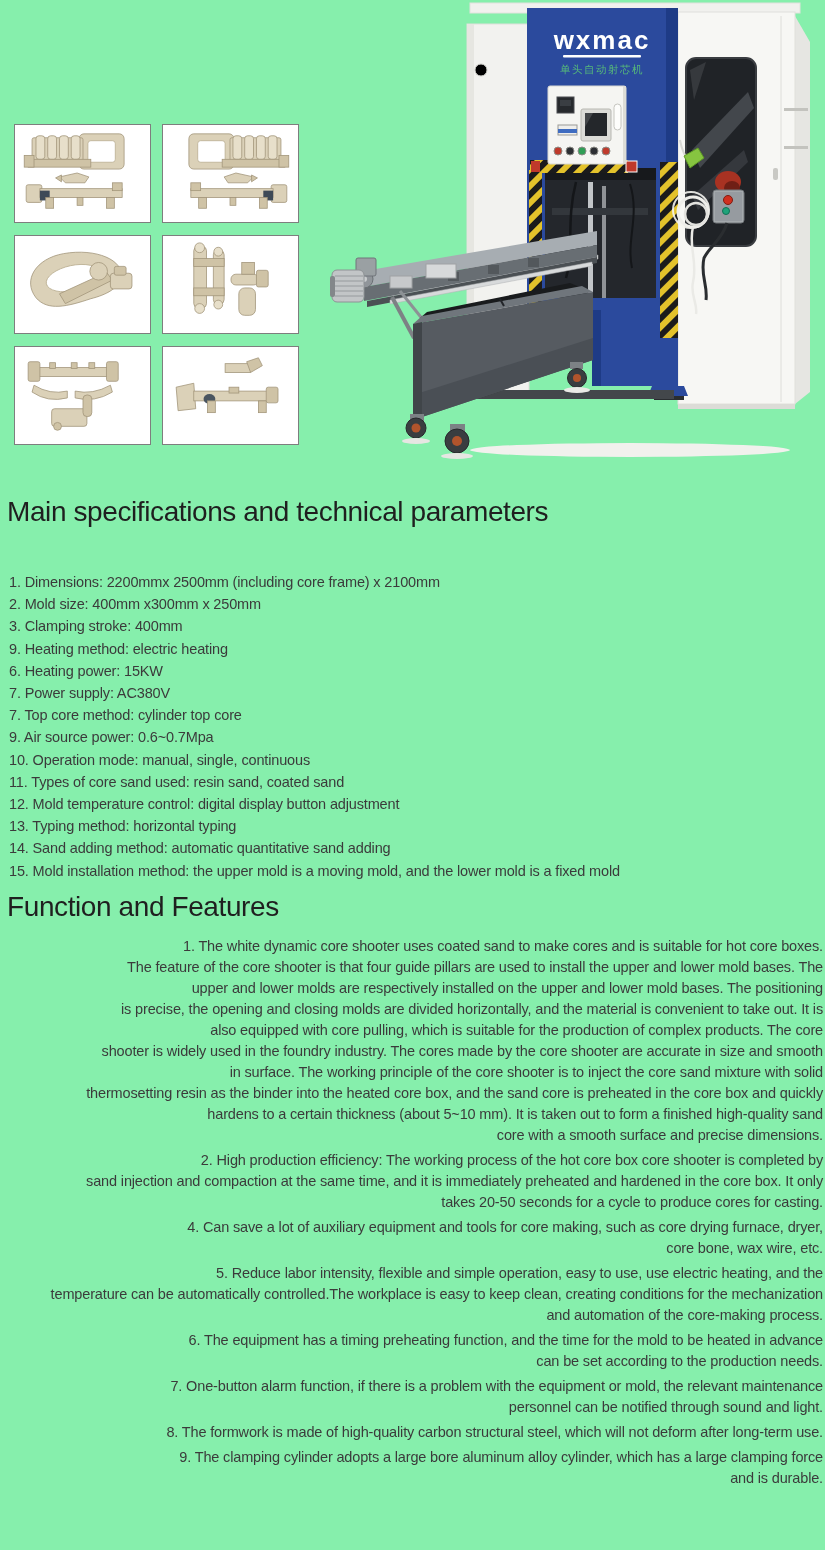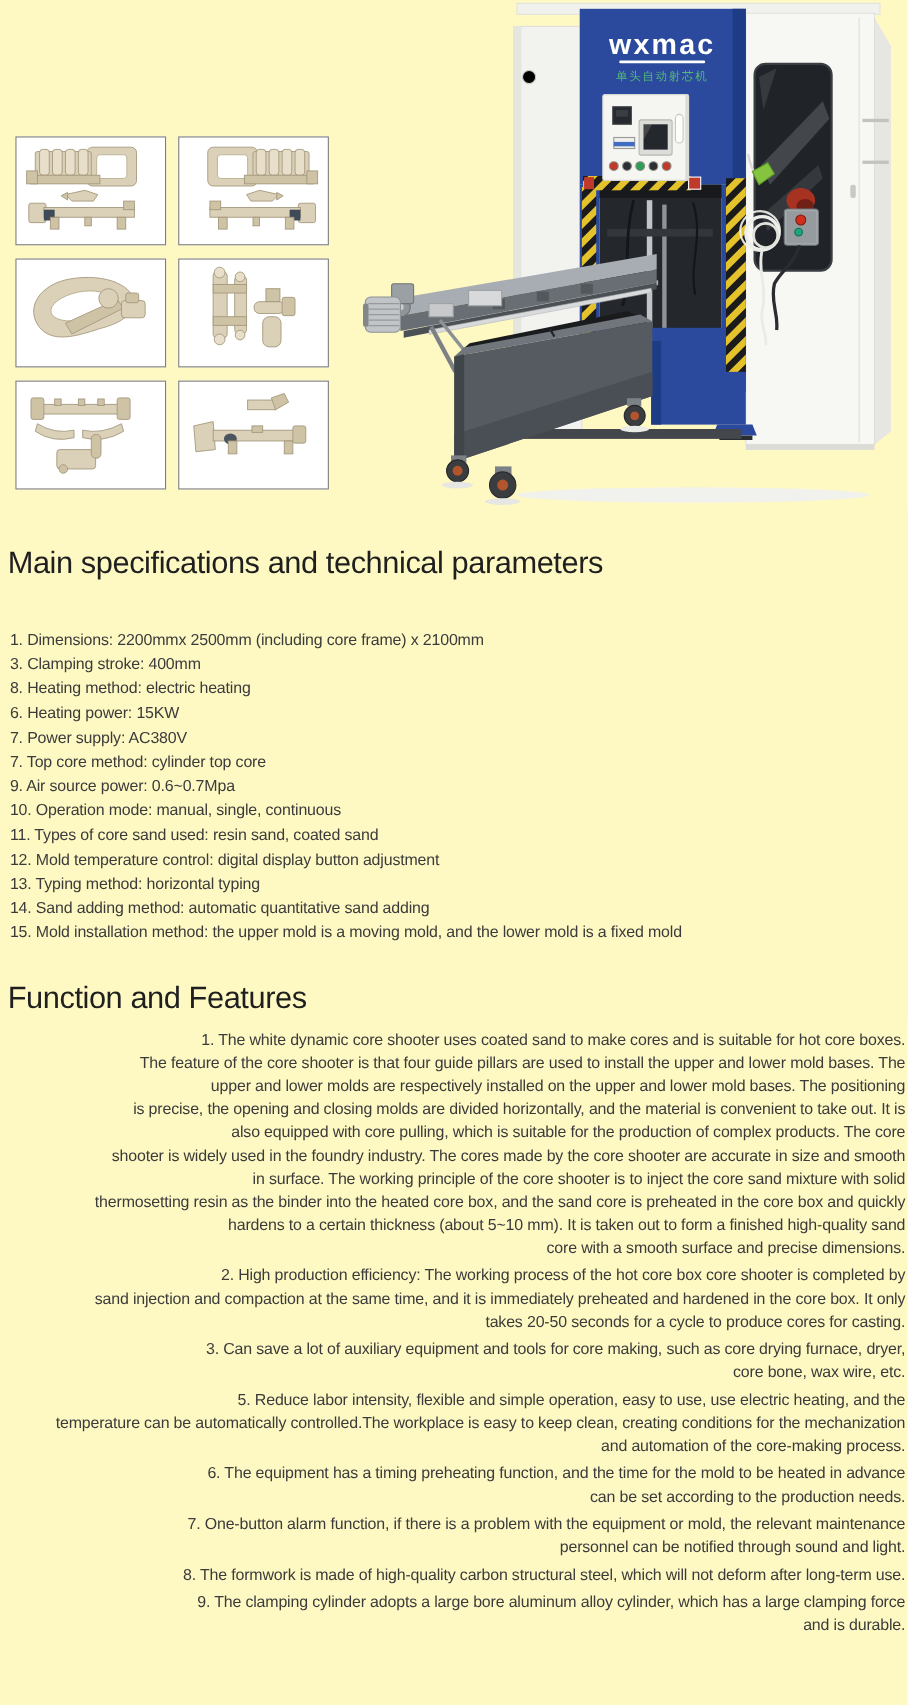--- a/index.html
+++ b/index.html
@@ -1,18 +1,18 @@
 <!DOCTYPE html>
 <html><head>
 <meta charset="utf-8">
 <style>
   html,body{margin:0;padding:0;background:#fff;}
   body{width:825px;height:1550px;position:relative;overflow:hidden;
        font-family:"Liberation Sans",sans-serif;color:#3b3b3b;}
-  .page{position:absolute;inset:0;background:#fef9c3;}
+  .page{position:absolute;inset:0;background:#86efac;}
 
   
   #thumb-grid{position:absolute;left:14px;top:124px;display:grid;
     grid-template-columns:137px 137px;column-gap:11px;row-gap:12px;}
   .thumb{width:137px;height:99px;border:1px solid #7e7e7e;background:#fff;
     box-sizing:border-box;display:flex;align-items:center;justify-content:center;}
   .thumb svg{display:block;}
 
   
   #machine-photo{position:absolute;left:330px;top:0;width:495px;height:462px;}
@@ -306,22 +306,23 @@
         <circle cx="398" cy="200" r="4.5" fill="#d02f1f" stroke="#7e1d12"></circle>
         <circle cx="396" cy="211" r="3.5" fill="#1fa37a" stroke="#127055"></circle>
         <path d="M397,223 C392,240 380,246 374,258 C370,275 378,285 376,300" stroke="#2a2d30" stroke-width="3" fill="none"></path>
       </g>
     </svg>
   </div>
 
   <h1 id="specs-title" class="section-title">Main specifications and technical parameters</h1>
   <div id="specs-list">
     <div class="spec-item">1. Dimensions: 2200mmx 2500mm (including core frame) x 2100mm</div>
+    <div class="spec-item">2. Mold size: 400mm x300mm x 250mm</div>
     <div class="spec-item">3. Clamping stroke: 400mm</div>
-    <div class="spec-item">8. Heating method: electric heating</div>
+    <div class="spec-item">9. Heating method: electric heating</div>
     <div class="spec-item">6. Heating power: 15KW</div>
     <div class="spec-item">7. Power supply: AC380V</div>
     <div class="spec-item">7. Top core method: cylinder top core</div>
     <div class="spec-item">9. Air source power: 0.6~0.7Mpa</div>
     <div class="spec-item">10. Operation mode: manual, single, continuous</div>
     <div class="spec-item">11. Types of core sand used: resin sand, coated sand</div>
     <div class="spec-item">12. Mold temperature control: digital display button adjustment</div>
     <div class="spec-item">13. Typing method: horizontal typing</div>
     <div class="spec-item">14. Sand adding method: automatic quantitative sand adding</div>
     <div class="spec-item">15. Mold installation method: the upper mold is a moving mold, and the lower mold is a fixed mold</div>
@@ -335,21 +336,21 @@
 is precise, the opening and closing molds are divided horizontally, and the material is convenient to take out. It is
 also equipped with core pulling, which is suitable for the production of complex products. The core
 shooter is widely used in the foundry industry.  The cores made by the core shooter are accurate in size and smooth
 in surface. The working principle of the core shooter is to inject the core sand mixture with solid
 thermosetting resin as the binder into the heated core box, and the sand core is preheated in the core box and quickly
 hardens to a certain thickness (about 5~10 mm). It is taken out to form a finished high-quality sand
 core with a smooth surface and precise dimensions.</p>
     <p class="feature-item">2. High production efficiency: The working process of the hot core box core shooter is completed by
 sand injection and compaction at the same  time, and it is immediately preheated and hardened in the core box. It only
 takes 20-50 seconds for a cycle to produce cores for casting.</p>
-    <p class="feature-item">3. Can save a lot of auxiliary equipment and tools for core making, such as core drying furnace, dryer,
+    <p class="feature-item">4. Can save a lot of auxiliary equipment and tools for core making, such as core drying furnace, dryer,
 core bone, wax wire, etc.</p>
     <p class="feature-item">5. Reduce labor intensity, flexible and simple operation, easy to use, use electric heating, and the
 temperature can be automatically controlled.The workplace is easy to keep clean, creating conditions for the mechanization
 and automation of the core-making process.</p>
     <p class="feature-item">6. The equipment has a timing preheating function, and the time for the mold to be heated in advance
 can be set according to the production needs.</p>
     <p class="feature-item">7. One-button alarm function, if there is a problem with the equipment or mold, the relevant maintenance
 personnel can be notified through sound and light.</p>
     <p class="feature-item">8. The formwork is made of high-quality carbon structural steel, which will not deform after long-term use.</p>
     <p class="feature-item">9. The clamping cylinder adopts a large bore aluminum alloy cylinder, which has a large clamping force

